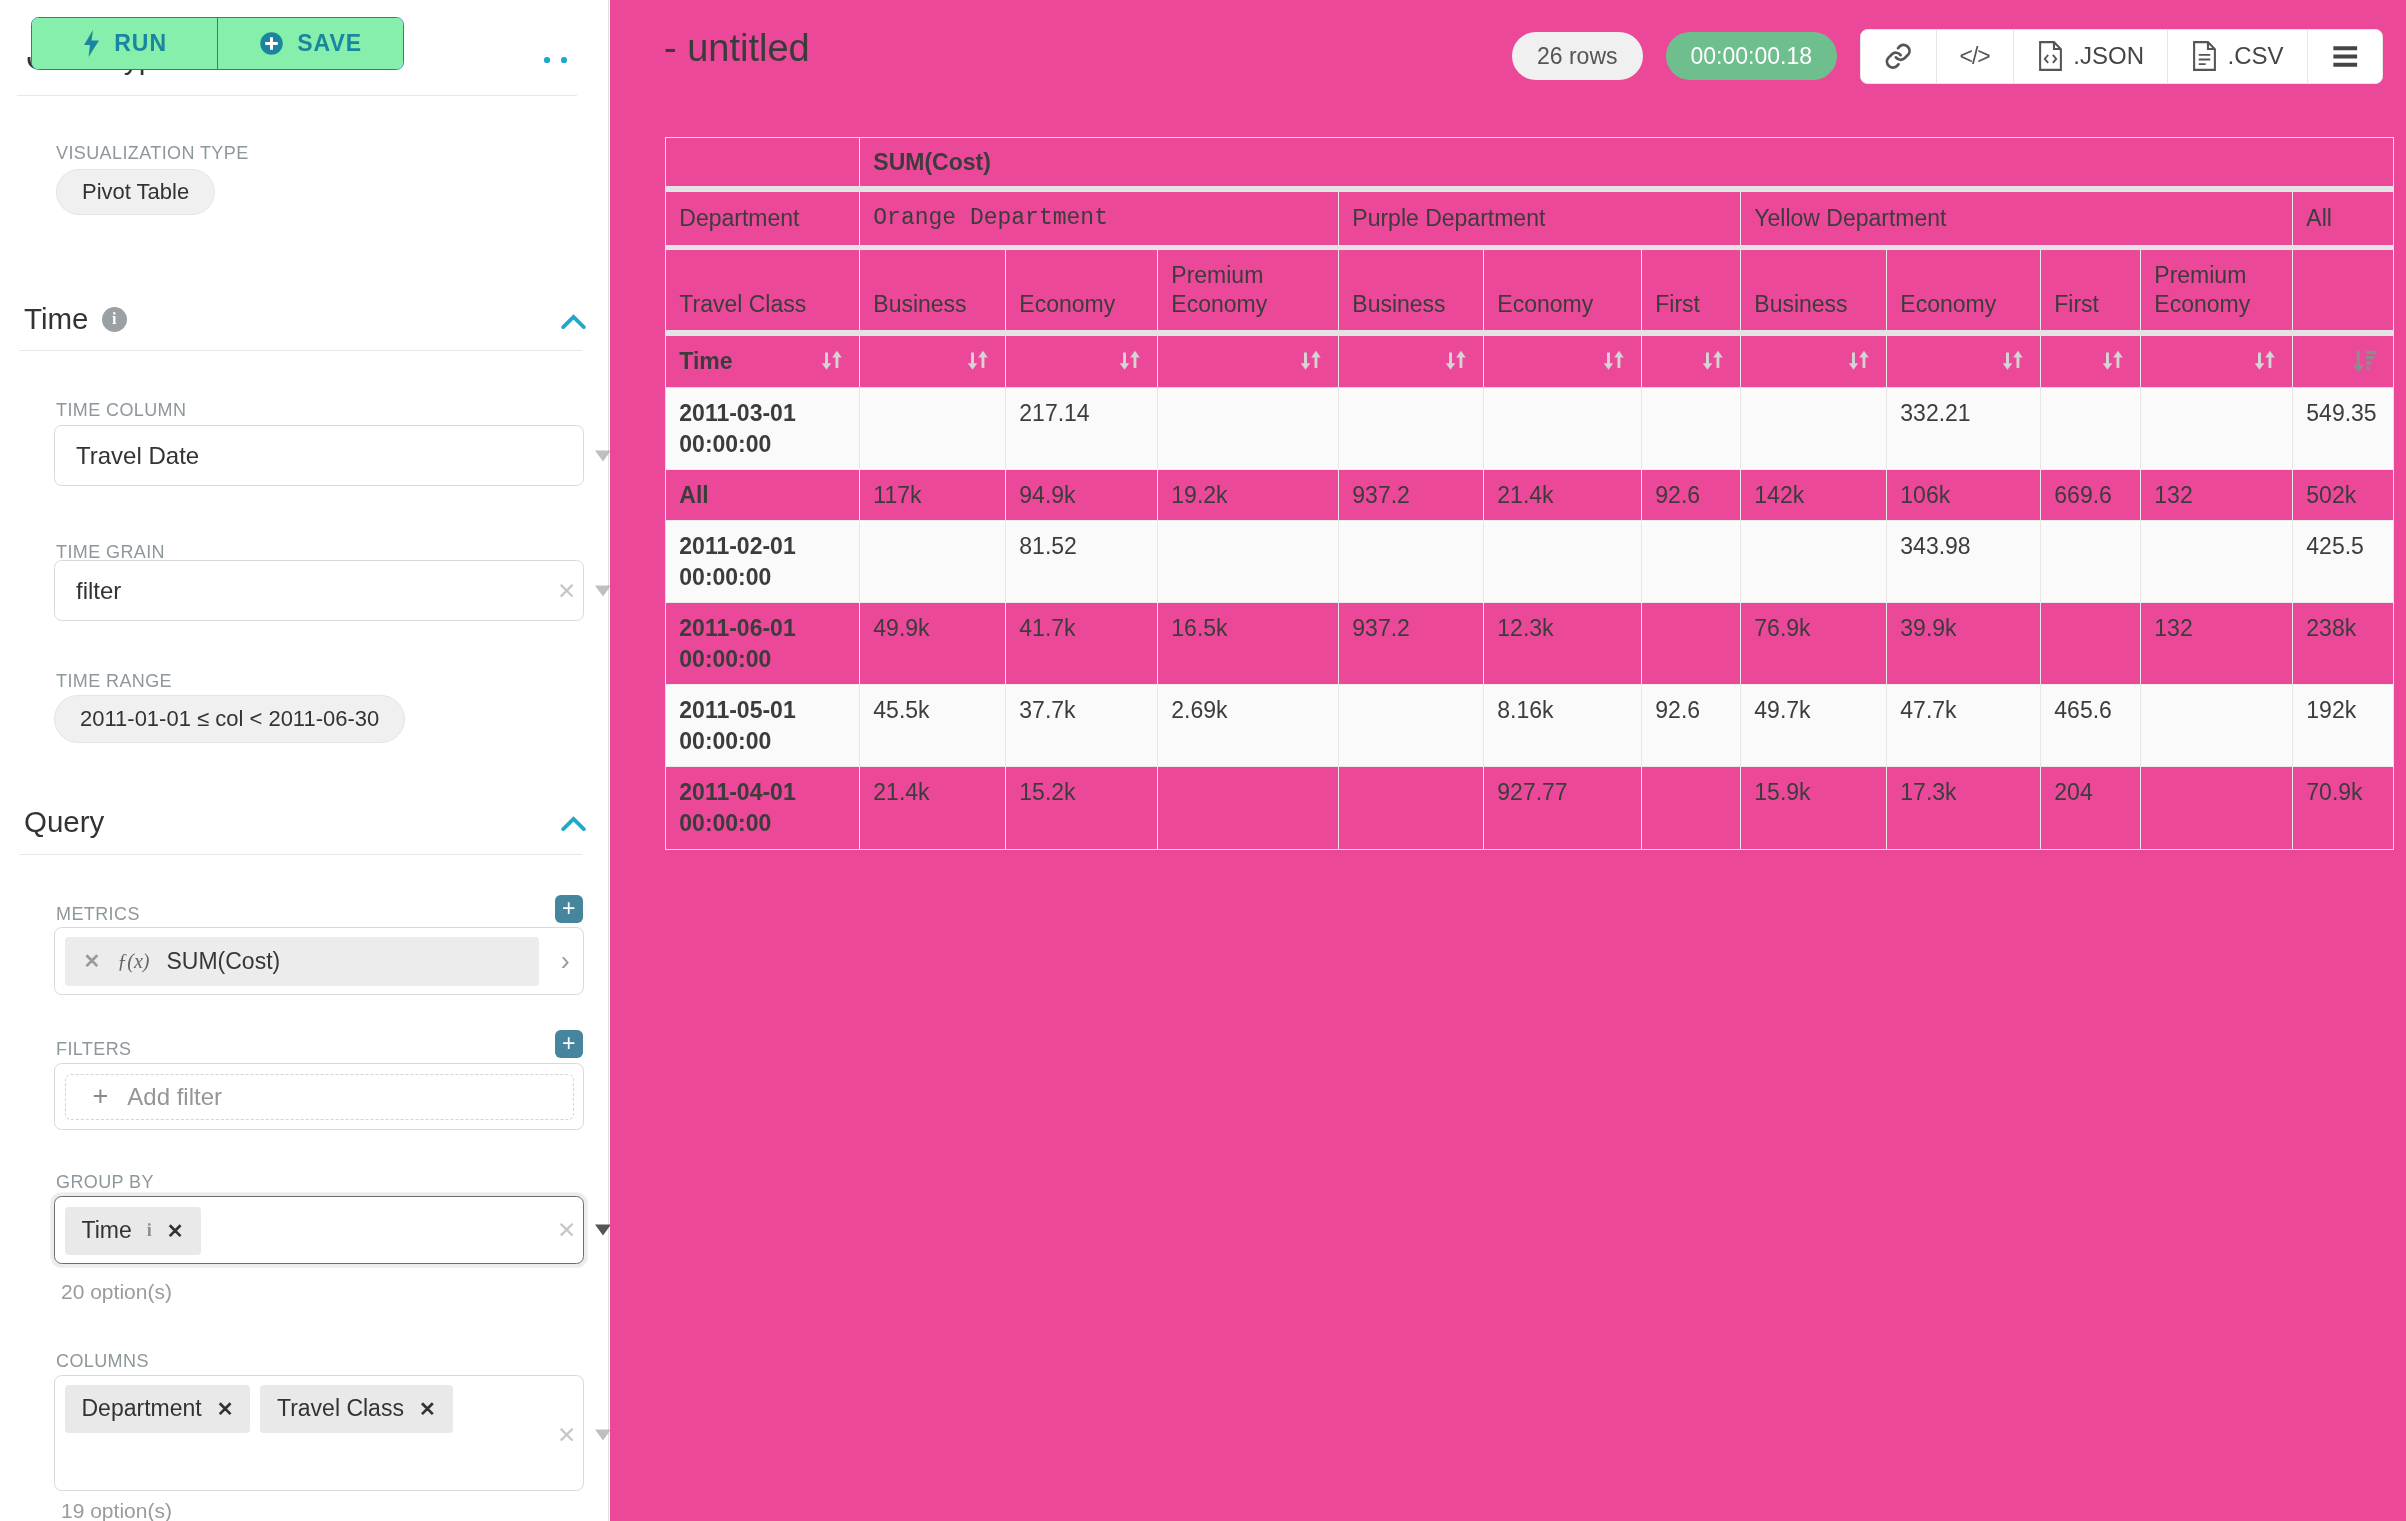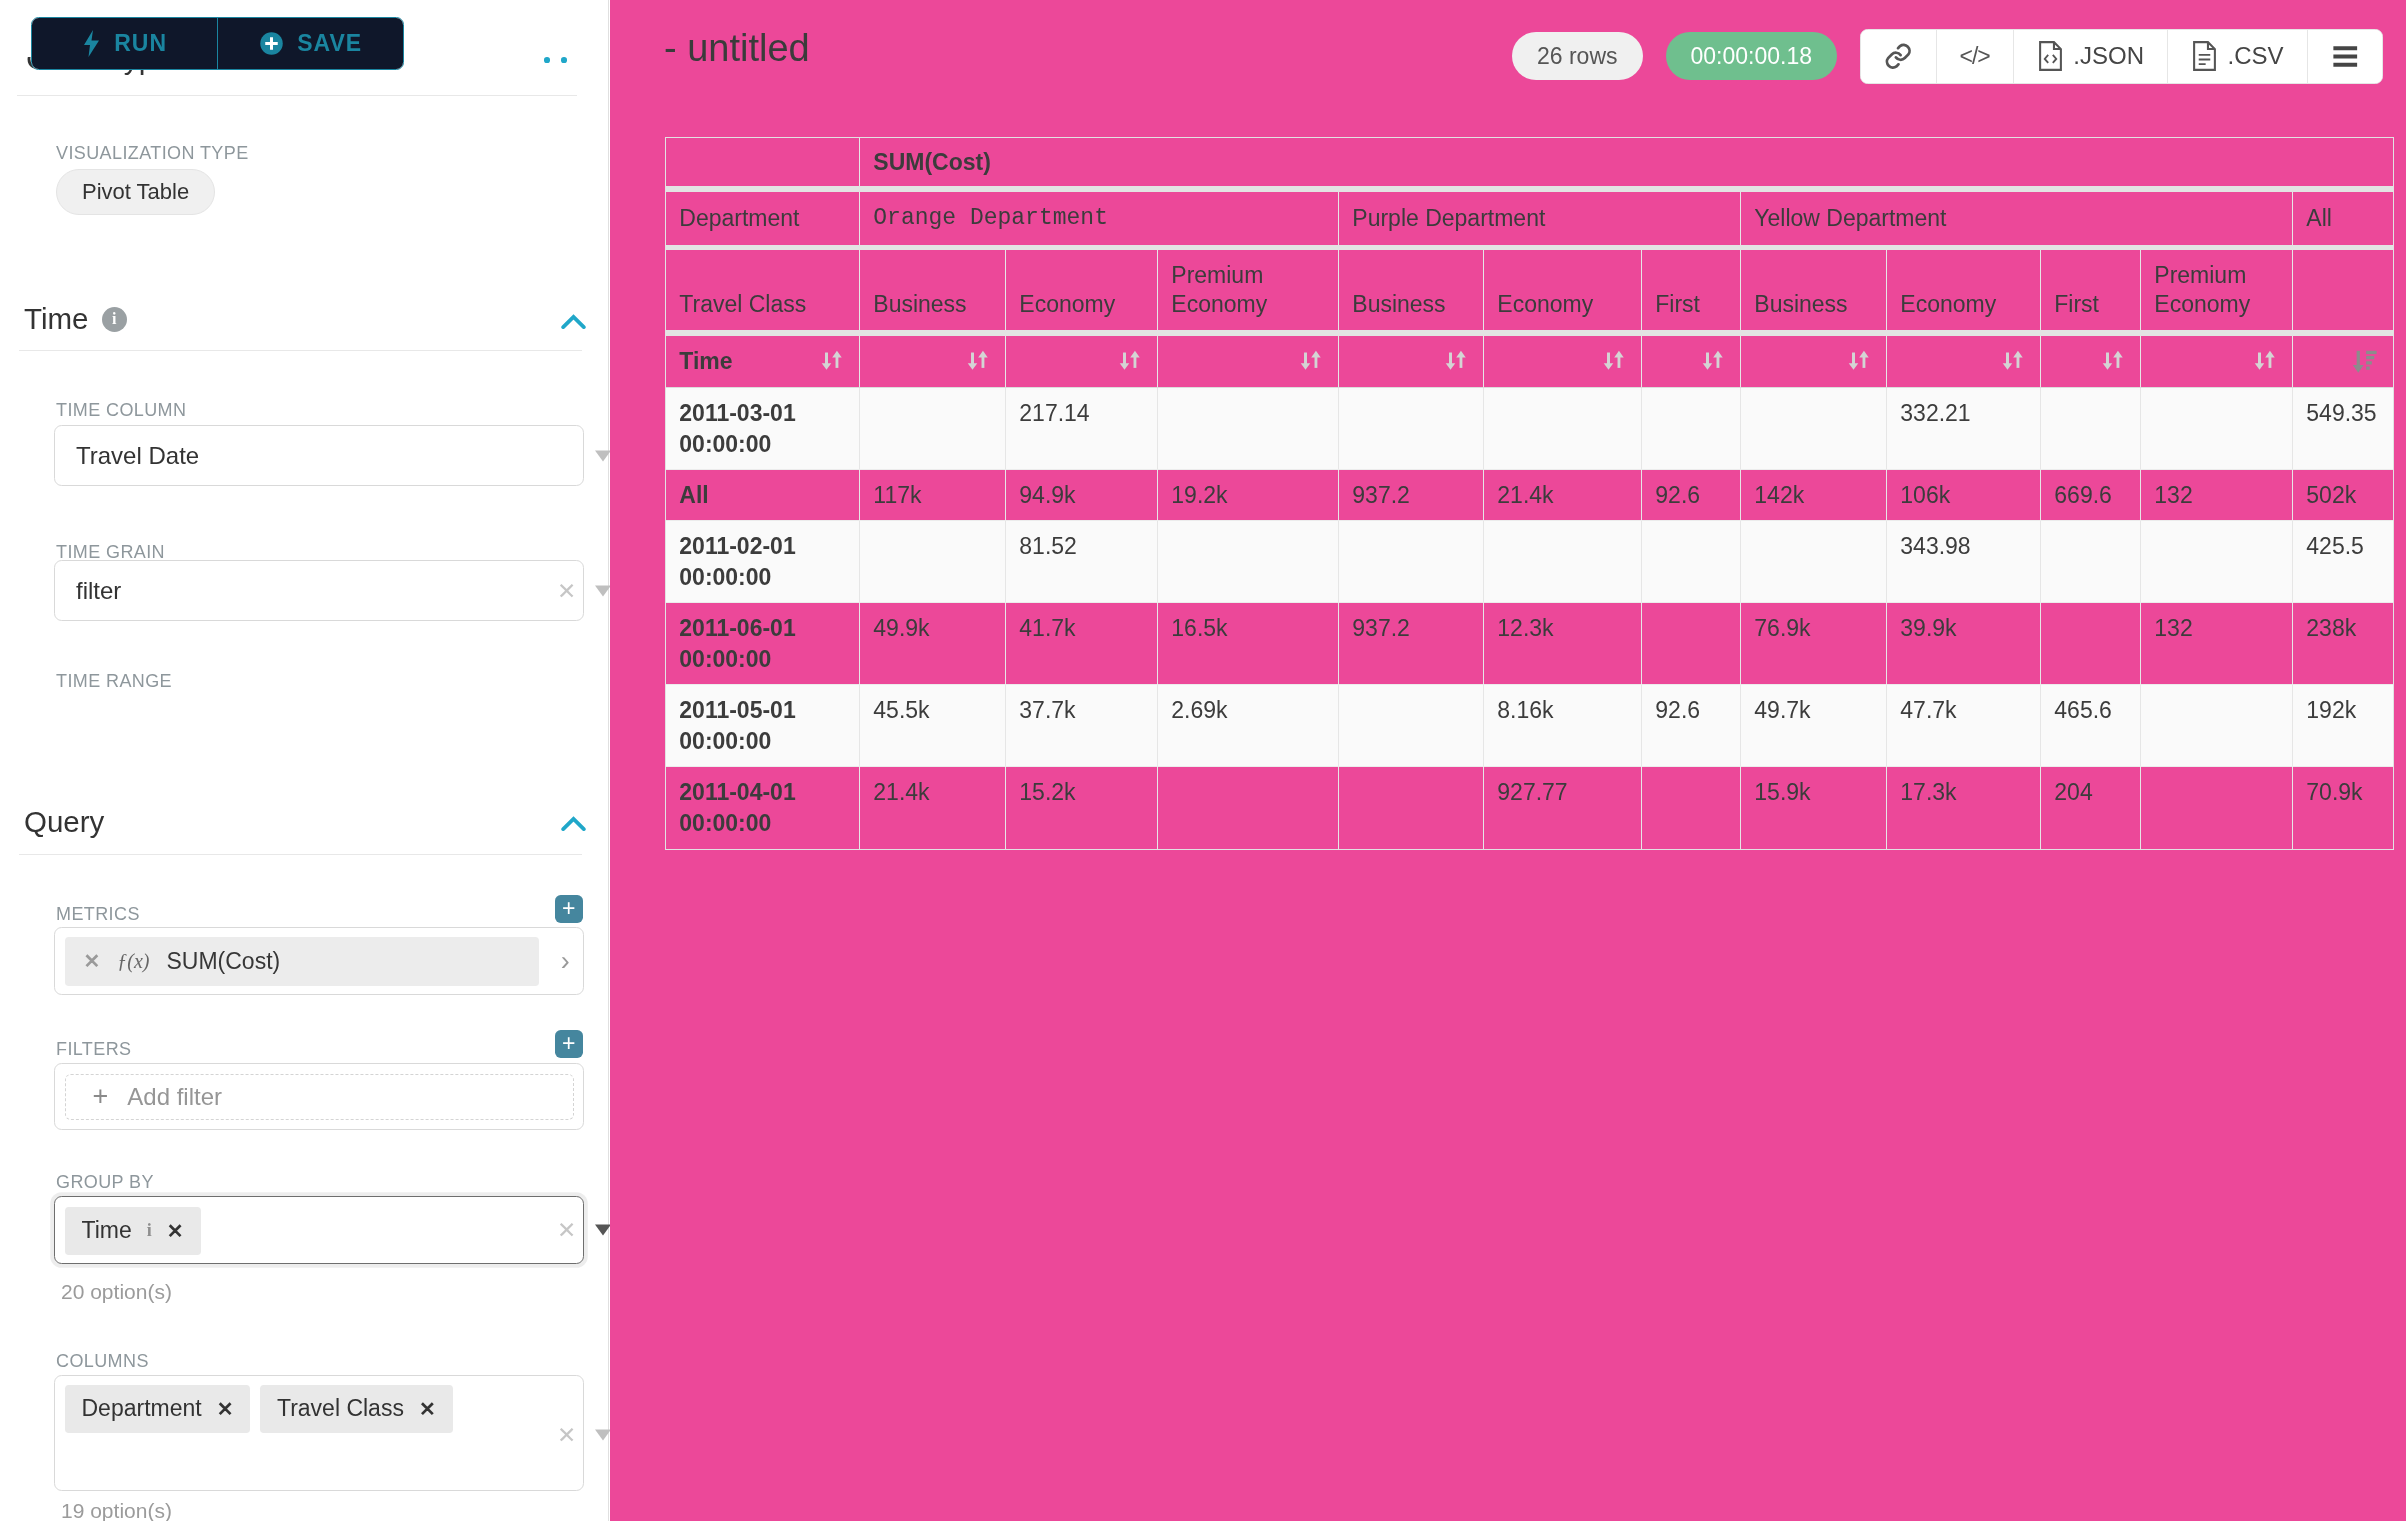--- a/index.html
+++ b/index.html
@@ -6,21 +6,21 @@
   html,body { width:2406px; height:1522px; background:#fff; overflow:hidden;
     font-family:"Liberation Sans", sans-serif; color:#373737; }
 
   
   .sidebar { position:absolute; left:0; top:0; width:609px; height:1522px;
     background:#fff; border-right:1px solid #e0e0e0; }
 
   .btn-group { position:absolute; left:31px; top:17px; width:373px; height:53px;
     display:flex; border:1.9px solid #1a85a0; border-radius:7.6px; background:#fff; overflow:hidden; }
   .btn-group .hbtn { flex:1; display:flex; align-items:center; justify-content:center; gap:13.3px;
-    color:#1a85a0; font-size:23px; font-weight:700; letter-spacing:1px; cursor:pointer; background:#0f172a; }
+    color:#1a85a0; font-size:23px; font-weight:700; letter-spacing:1px; cursor:pointer; background:#86efac; }
   .btn-group .hbtn + .hbtn { border-left:1.9px solid #1a85a0; }
 
   .chart-type-clip { position:absolute; left:26px; top:57px; width:247px; height:28.5px; overflow:hidden; }
   .chart-type-clip span { display:block; margin-top:-15px; font-size:30px; color:#333; }
 
   .drag-dots { position:absolute; left:544px; top:57px; width:38px; height:9.5px; display:flex; gap:11.4px; }
   .drag-dots i { width:5.7px; height:5.7px; border-radius:50%; background:#20a7c9; }
 
   .rule-top { position:absolute; left:17px; top:95px; width:560px; height:0; border-top:1px solid #e8e8e8; }
 
@@ -149,20 +149,23 @@
   </div>
 
   <div class="ctl-label" style="left:56px; top:542px;">TIME GRAIN</div>
   <div class="select" style="top:560px; height:61px;">
     <span class="val">filter</span>
     <span class="sel-x">✕</span>
     <span class="sel-caret"></span>
   </div>
 
   <div class="ctl-label" style="left:56px; top:671px;">TIME RANGE</div>
+  <div style="position:absolute; left:54px; top:695px;">
+    <span class="pill" style="height:48px;">2011-01-01 ≤ col &lt; 2011-06-30</span>
+  </div>
 
   <div class="section-head" style="top:805px;">
     <span>Query</span>
   </div>
   <svg class="chev" style="top:816px;" viewBox="0 0 26 16">
     <path d="M2 14 L13 3 L24 14" fill="none" stroke="#20a7c9" stroke-width="4" stroke-linecap="round"></path>
   </svg>
   <div class="sect-rule" style="top:854px;"></div>
 
   <div class="ctl-label" style="left:56px; top:904px;">METRICS</div>

